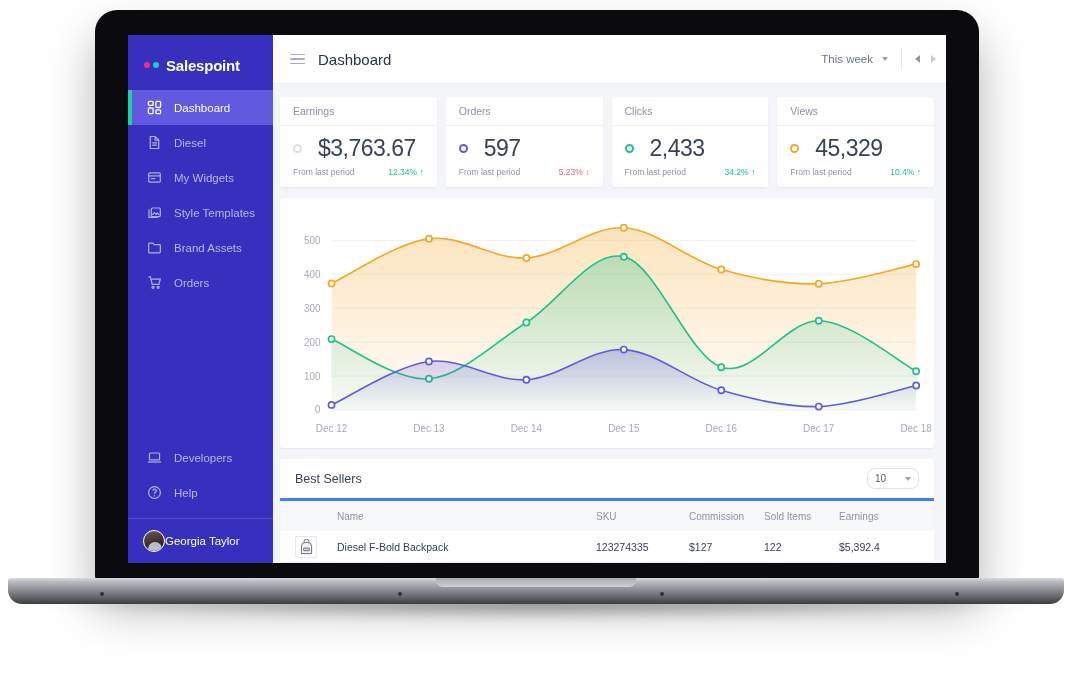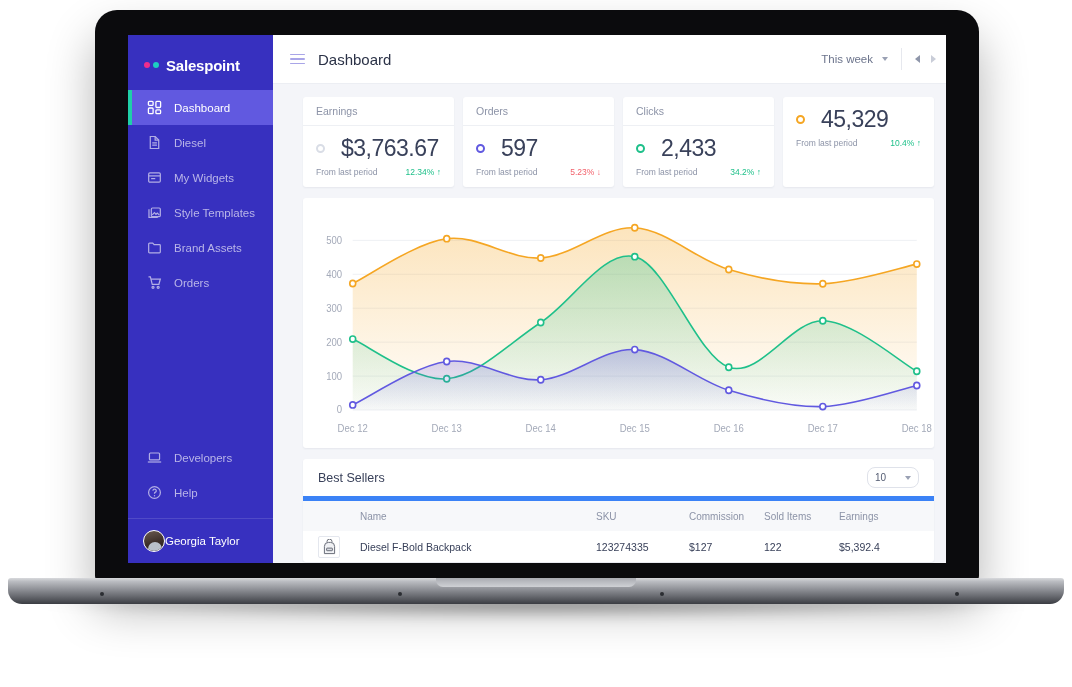--- a/index.html
+++ b/index.html
@@ -103,21 +103,21 @@
   .page-title { font-size:15px; color:#2b3247; margin-left:13px; font-weight:normal; }
   .top-right { margin-left:auto; display:flex; align-items:center; height:100%; padding-right:10px; }
   .week-sel { display:flex; align-items:center; gap:9px; font-size:11.5px; color:#6c748c; }
   .caret { width:0;height:0;border-left:3.5px solid transparent;border-right:3.5px solid transparent;border-top:4px solid #9aa1b4; }
   .divider-v { width:1px; height:22px; background:#e6e8ee; margin:0 13px; }
   .pager { display:flex; gap:11px; align-items:center; }
   .pg { width:0;height:0;border-top:4px solid transparent;border-bottom:4px solid transparent; }
   .pg.prev { border-right:5px solid #8f96aa; }
   .pg.next { border-left:5px solid #c9cdd8; }
 
-  .content { flex:1; overflow:hidden; padding:13px 12px 0 30px; }
+  .content { flex:1; overflow:hidden; padding:13px 12px 0 7px; }
 
   
   .stats { display:flex; gap:9px; }
   .stat {
     flex:1; background:#fff; border-radius:3px; box-shadow:0 1px 2px rgba(40,50,90,.07);
   }
   .stat-head {
     padding:8px 13px; font-size:10.5px; color:#8c93a7; border-bottom:1px solid #eef0f4;
   }
   .stat-body { padding:9px 13px 10px; }
@@ -139,21 +139,21 @@
     box-shadow:0 1px 2px rgba(40,50,90,.07);
     height:250px; position:relative;
   }
   .chart-card svg { display:block; width:100%; height:100%; }
 
   
   .bs-card {
     margin-top:11px; background:#fff; border-radius:3px;
     box-shadow:0 1px 2px rgba(40,50,90,.07);
   }
-  .bs-head { height:42px; display:flex; align-items:center; padding:0 15px; border-bottom:5px solid #3b82f6; }
+  .bs-head { height:42px; display:flex; align-items:center; padding:0 15px; border-bottom:3px solid #3b82f6; }
   .bs-title { font-size:12.5px; color:#39415a; }
   .bs-select {
     margin-left:auto; width:52px; height:21px; border:1px solid #dfe2ea; border-radius:8px;
     display:flex; align-items:center; padding:0 7px; font-size:10px; color:#545c72;
   }
   .bs-select .caret { margin-left:auto; border-top-color:#9aa1b4; }
   .bs-thead {
     display:flex; align-items:center; height:30px; background:#f7f8fa;
     font-size:10px; color:#8c93a7; padding:0 15px;
   }
@@ -334,20 +334,21 @@
                     <span class="stat-value">2,433</span>
                   </div>
                   <div class="stat-foot">
                     <span class="stat-sub">From last period</span>
                     <span class="stat-delta up">34.2% ↑</span>
                   </div>
                 </div>
               </div>
 
               <div class="stat">
+                <div class="stat-head">Views</div>
                 <div class="stat-body">
                   <div class="stat-main">
                     <span class="ring orange"></span>
                     <span class="stat-value">45,329</span>
                   </div>
                   <div class="stat-foot">
                     <span class="stat-sub">From last period</span>
                     <span class="stat-delta up">10.4% ↑</span>
                   </div>
                 </div>

